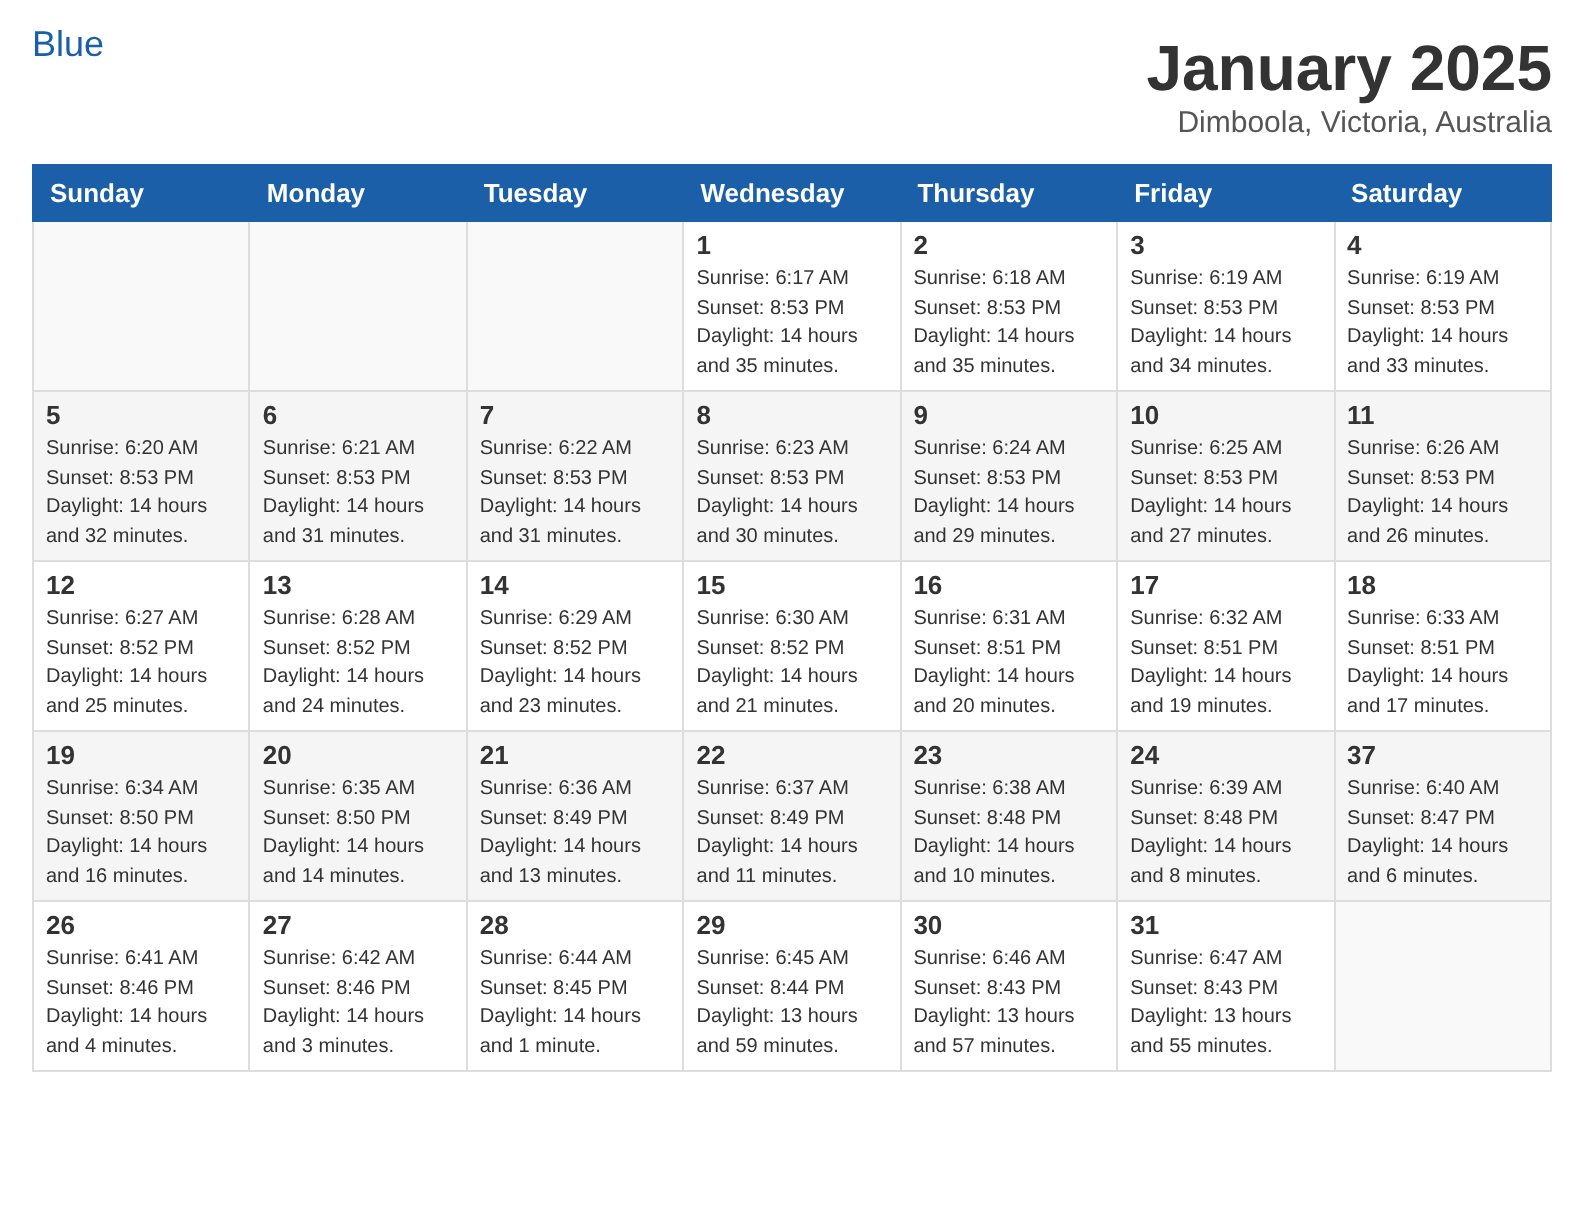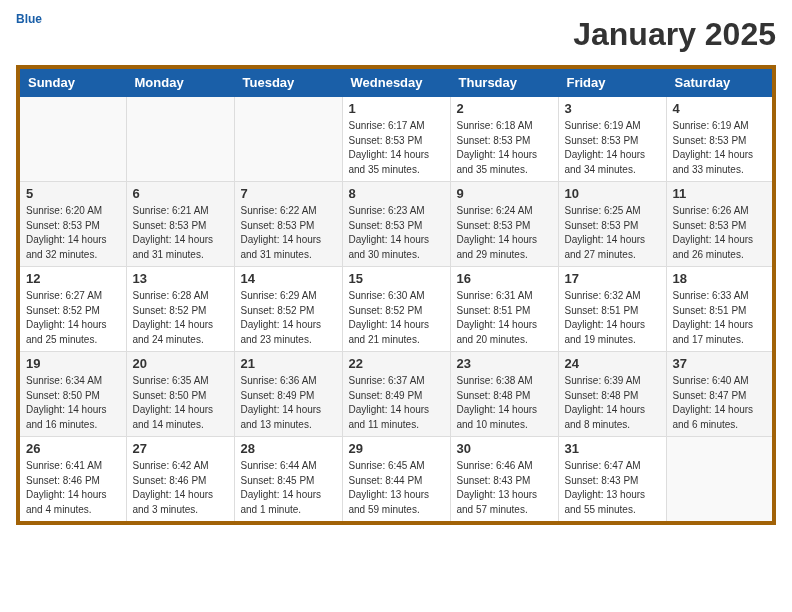--- a/index.html
+++ b/index.html
@@ -20,22 +20,22 @@
       display: flex;
       align-items: center;
       gap: 2px;
     }
     .logo-text-general {
       font-size: 18px;
       font-weight: bold;
       color: #333;
     }
     .logo-text-blue {
-      font-size: 12px;
-      font-weight: bold;
+      font-size: 18px;
+      font-weight: normal;
       color: #1a5fa8;
     }
     .logo-icon {
       width: 22px;
       height: 22px;
       margin-left: 2px;
     }
     .title-block {
       text-align: right;
     }
@@ -44,21 +44,21 @@
       font-weight: bold;
       color: #333;
     }
     .location-title {
       font-size: 15px;
       color: #555;
     }
     .calendar {
       width: 100%;
       border-collapse: collapse;
-      border: 4px solid #a16207;
+      border: 1px solid #a16207;
     }
     .calendar th {
       background-color: #1a5fa8;
       color: #fff;
       font-size: 13px;
       font-weight: bold;
       text-align: left;
       padding: 6px 8px;
       border: 1px solid #1a5fa8;
     }
@@ -97,20 +97,21 @@
 <body>
 
 <div class="header">
   <div class="logo">
     <div style="display:flex;flex-direction:column;align-items:flex-start;">
       <span class="logo-text-blue" style="margin-top:-4px;">Blue</span>
     </div>
   </div>
   <div class="title-block">
     <div class="month-title">January 2025</div>
+    <div class="location-title">Dimboola, Victoria, Australia</div>
   </div>
 </div>
 
 <table class="calendar">
   <thead>
     <tr>
     <th>Sunday</th>
         <th>Monday</th>
         <th>Tuesday</th>
         <th>Wednesday</th>

